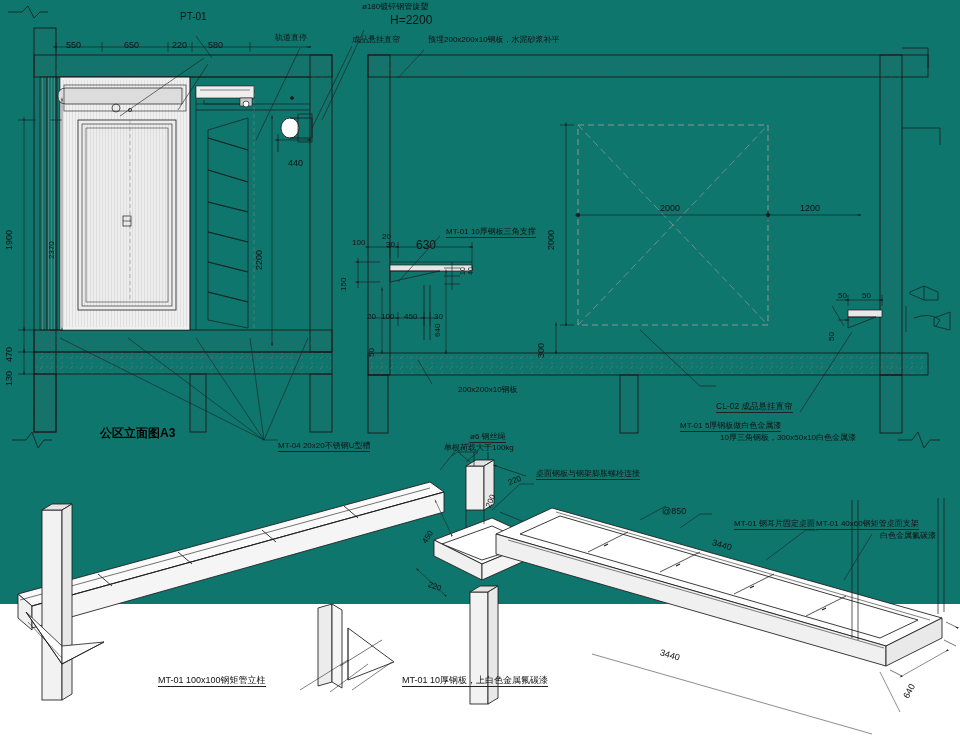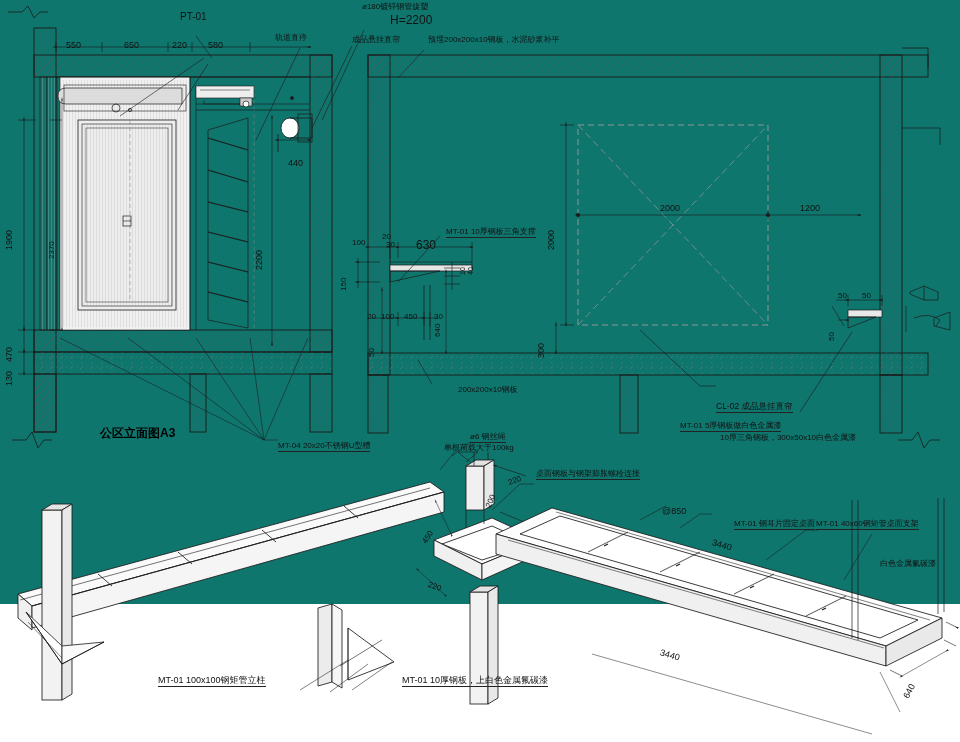--- a/index.html
+++ b/index.html
@@ -407,21 +407,21 @@
 
 <div class="title" style="left:100px;top:425px;">公区立面图A3</div>
 <div class="lbl cn ul" style="left:278px;top:441px;">MT-04 20x20不锈钢U型槽</div>
 
 <div class="lbl cn ul" style="left:470px;top:432px;">ø6 钢丝绳</div>
 <div class="lbl cn" style="left:444px;top:443px;">单根荷载大于100kg</div>
 <div class="lbl cn ul" style="left:536px;top:469px;">桌面钢板与钢架膨胀螺栓连接</div>
 <div class="lbl" style="left:662px;top:506px;font-size:9px;">@850</div>
 <div class="lbl cn ul" style="left:706px;top:519px;margin-left:28px;">MT-01 钢耳片固定桌面</div>
 <div class="lbl cn ul" style="left:816px;top:519px;">MT-01 40x60钢矩管桌面支架</div>
-<div class="lbl cn" style="left:880px;top:531px;margin-top:28px;">白色金属氟碳漆</div>
+<div class="lbl cn" style="left:880px;top:531px;">白色金属氟碳漆</div>
 <div class="lbl cn ul" style="left:158px;top:675px;font-size:9px;">MT-01 100x100钢矩管立柱</div>
 <div class="lbl cn ul" style="left:402px;top:675px;font-size:9px;">MT-01 10厚钢板，上白色金属氟碳漆</div>
 
 <div class="dim" style="left:508px;top:476px;transform:rotate(-20deg);font-size:8px;">220</div>
 <div class="dimv" style="left:492px;top:500px;transform:rotate(-66deg);font-size:8px;">200</div>
 <div class="dimv" style="left:428px;top:536px;transform:rotate(-58deg);font-size:8px;">450</div>
 <div class="dim" style="left:428px;top:582px;transform:rotate(20deg);font-size:8px;">220</div>
 <div class="dim" style="left:712px;top:540px;transform:rotate(16deg);font-size:9px;">3440</div>
 <div class="dim" style="left:660px;top:650px;transform:rotate(16deg);font-size:9px;">3440</div>
 <div class="dimv" style="left:910px;top:690px;transform:rotate(-62deg);font-size:9px;">640</div>

